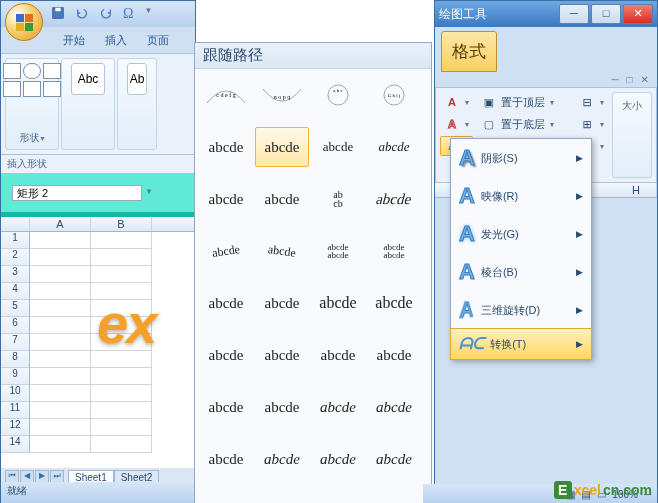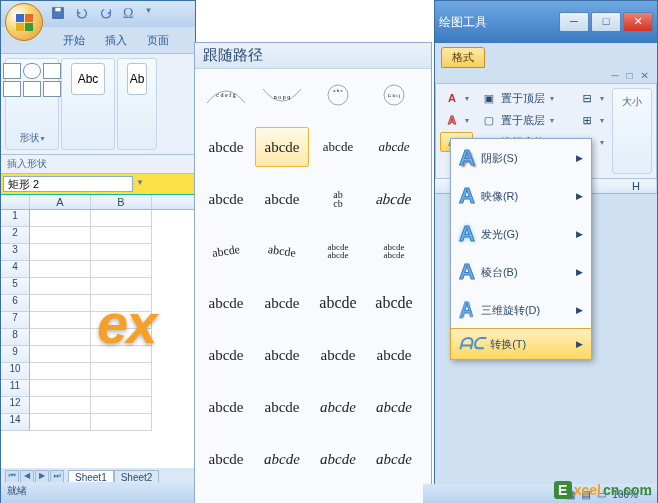--- a/index.html
+++ b/index.html
@@ -13,21 +13,21 @@
 .qat{margin-left:44px;display:flex;gap:10px;color:#3b6ea5}
 .qat svg{width:14px;height:14px}
 .tabs{display:flex;gap:4px;padding:4px 8px 0 54px;height:22px}
 .tab{padding:2px 8px;color:#2a5a95;border-radius:3px 3px 0 0}
 .ribbon{background:#eaf1fa;border-top:1px solid #a9c4e0;border-bottom:1px solid #a9c4e0;height:92px;padding:4px;display:flex;gap:2px}
 .rgroup{border:1px solid #c3d5ea;background:linear-gradient(#f6faff,#e2eef9);border-radius:3px;padding:4px;display:flex;flex-direction:column;align-items:center;justify-content:space-between}
 .rgroup-label{font-size:10px;color:#4a6a90;text-align:center;padding-top:2px}
 .shapebtn{background:#fff;border:1px solid #b0c6de;border-radius:3px;padding:8px 6px;text-align:center;font-family:Liberation Sans, sans-serif;font-size:12px}
 .shape-icons{display:grid;grid-template-columns:repeat(3,18px);gap:2px}
 .shape-icons span{width:16px;height:14px;border:1px solid #7a93b0;background:#fff}
-.namebox{display:flex;padding:2px;background:#fde047;border-bottom:1px solid #14b8a6}
+.namebox{display:flex;padding:11px;background:#5eead4;border-bottom:5px solid #14b8a6}
 .namebox input{border:1px solid #8faacb;background:#fff;font-size:11px;padding:1px 4px;width:120px}
 .grid{background:#fff}
 .colhdr{display:flex;background:linear-gradient(#f3f7fd,#dce8f6);border-bottom:1px solid #9fb8d4}
 .colhdr div{flex:0 0 60px;text-align:center;border-right:1px solid #c3d5ea;font-size:11px;padding:1px 0;color:#2a4a70}
 .colhdr .sel{width:28px;flex:0 0 28px}
 .rows{height:260px;overflow:hidden}
 .row{display:flex;height:17px}
 .row .rh{width:28px;background:linear-gradient(#f3f7fd,#e6eef9);border-right:1px solid #9fb8d4;border-bottom:1px solid #c3d5ea;text-align:center;font-size:10px;color:#2a4a70}
 .row .cell{width:60px;border-right:1px solid #d4d4d4;border-bottom:1px solid #d4d4d4}
 .wordart{position:absolute;left:96px;top:290px;font-size:56px;font-weight:bold;font-family:Arial;color:#f7a028;text-shadow:0 2px 4px rgba(0,0,0,0.3);letter-spacing:-2px;font-style:italic}
@@ -39,26 +39,26 @@
 .status{position:absolute;bottom:0;left:0;right:0;height:18px;background:linear-gradient(#d6e6f8,#b8d1ed);padding:2px 6px;font-size:10px;color:#2a4a70}
 
 .gallery{position:absolute;left:194px;top:42px;width:236px;height:461px;background:#f8fafd;border:1px solid #8faacb}
 .gal-hdr{background:linear-gradient(#eaf1fa,#dbe7f5);padding:3px 8px;font-size:15px;color:#2a4a70;border-bottom:1px solid #c3d5ea}
 .gal-row{display:flex;padding:6px 4px;gap:2px}
 .gal-item{width:52px;height:38px;display:flex;align-items:center;justify-content:center;border:1px solid transparent;border-radius:2px;font-family:"Times New Roman";font-size:15px;color:#222}
 .gal-item.sel{border:1px solid #f0b63c;background:linear-gradient(#fff9e8,#ffe9a8)}
 .gal-row.path .gal-item{font-size:9px}
 
 .right-win{position:absolute;right:0;top:0;width:222px;height:503px;background:#cfe0f2}
-.rtitle{height:42px;background:linear-gradient(#6ea8e4,#3b7ac0);display:flex;align-items:center;justify-content:space-between;padding:0 4px;color:#fff;font-size:12px}
+.rtitle{height:26px;background:linear-gradient(#6ea8e4,#3b7ac0);display:flex;align-items:center;justify-content:space-between;padding:0 4px;color:#fff;font-size:12px}
 .winbtns{display:flex;gap:2px}
 .winbtn{width:28px;height:18px;background:linear-gradient(#e8f0fa,#c8dced);border:1px solid #5a81b0;border-radius:2px;text-align:center;line-height:16px;color:#2a4a70;font-size:11px}
 .winbtn.close{background:linear-gradient(#f08070,#d43020);color:#fff}
 .rtabs{display:flex;padding:4px 6px 0}
-.rtab{background:linear-gradient(#fce8a8,#f8d060);border:1px solid #c09030;border-radius:3px 3px 0 0;padding:2px 10px;color:#5a3a00;font-size:11px}
+.rtab{background:linear-gradient(#fce8a8,#f8d060);border:1px solid #c09030;border-radius:3px 3px 0 0;padding:8px 10px;color:#5a3a00;font-size:17px}
 .rribbon{background:#eaf1fa;border:1px solid #a9c4e0;height:86px;padding:4px;display:flex;gap:4px}
 .rcol{display:flex;flex-direction:column;gap:2px}
 .rbtn{display:flex;align-items:center;gap:4px;padding:1px 3px;font-size:11px;color:#2a4a70;border:1px solid transparent;border-radius:2px}
 .ic{width:16px;height:16px;display:inline-flex;align-items:center;justify-content:center}
 
 .fxmenu{position:absolute;right:66px;top:138px;width:140px;background:#f8fafd;border:1px solid #8faacb;box-shadow:2px 2px 6px rgba(0,0,0,0.3)}
 .fxitem{display:flex;align-items:center;gap:6px;padding:6px 8px;font-size:11px;color:#2a4a70}
 .fxitem.hl{background:linear-gradient(#fff0c0,#ffd860);border:1px solid #e0a830;margin:-1px}
 .fxitem .arrow{margin-left:auto;color:#2a4a70;font-size:9px}
 .bigA{font-family:Arial;font-size:22px;font-weight:bold;color:#6bb4ec;-webkit-text-stroke:1px #3a7ac0}

